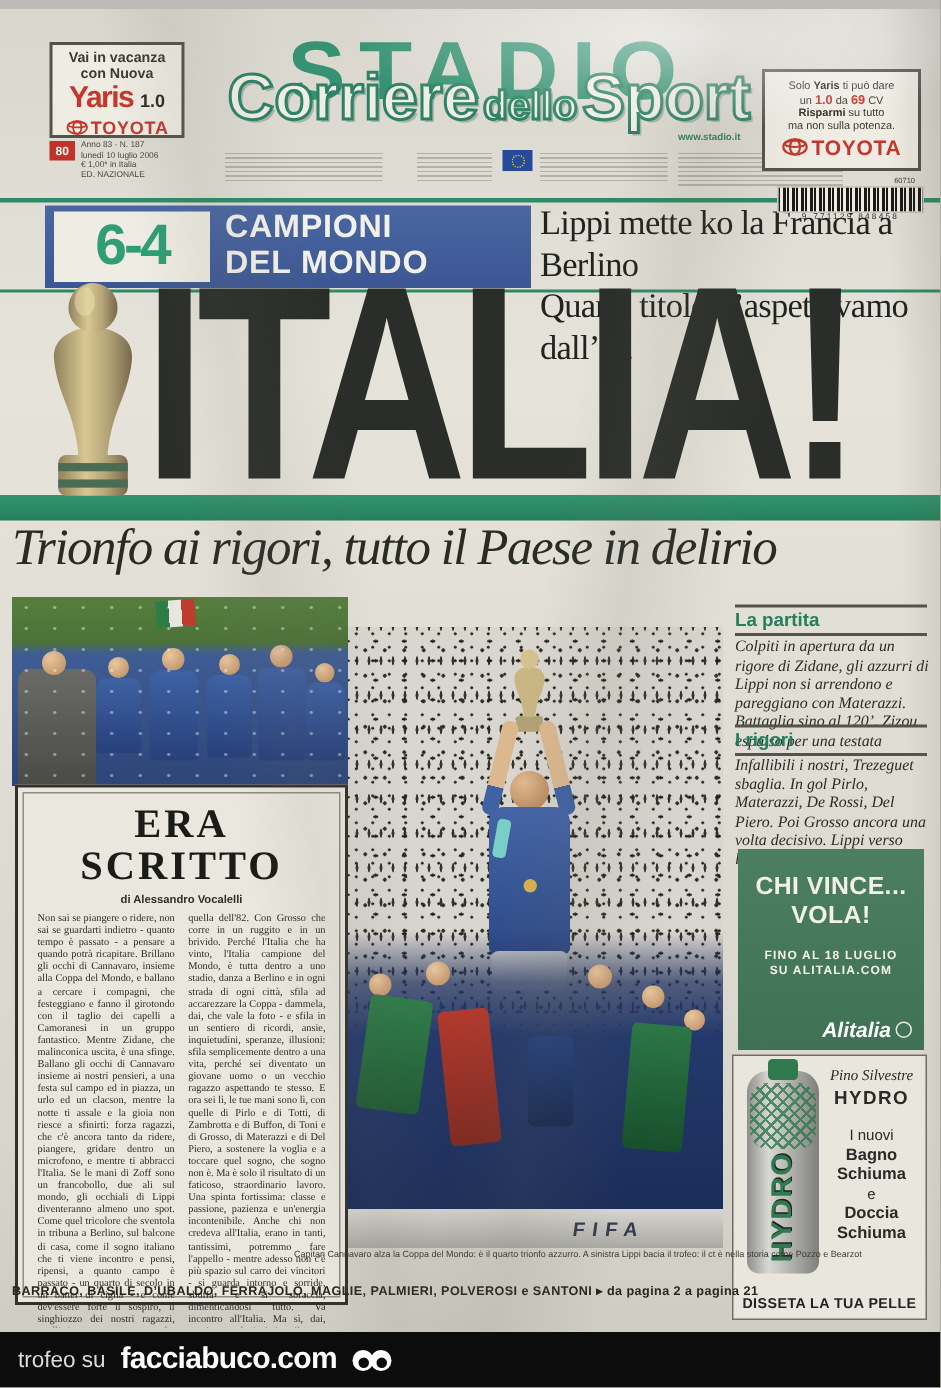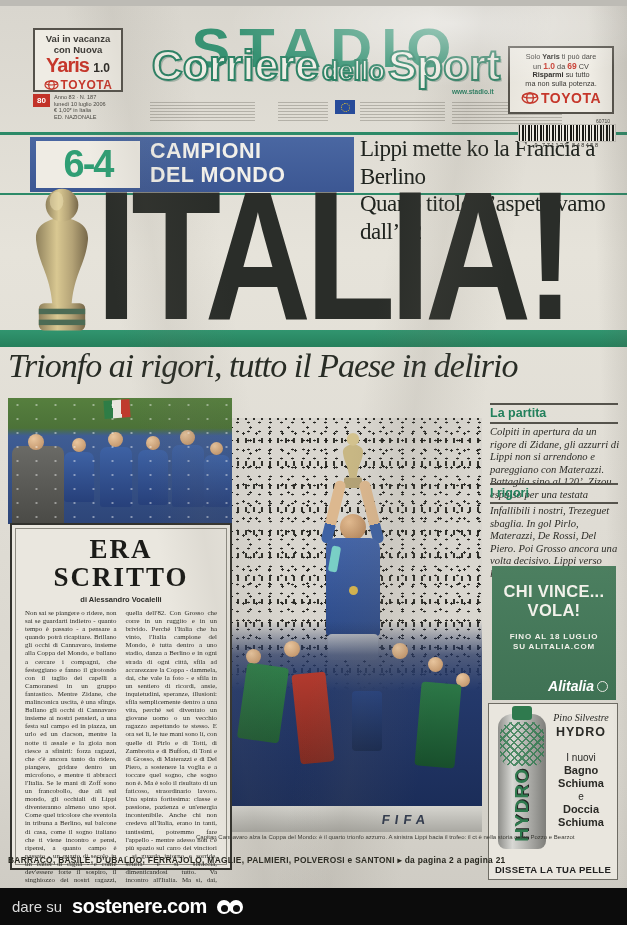--- a/index.html
+++ b/index.html
@@ -379,20 +379,20 @@
 
     <div class="abs caption">Capitan Cannavaro alza la Coppa del Mondo: è il quarto trionfo azzurro. A sinistra Lippi bacia il trofeo: il ct è nella storia come Pozzo e Bearzot</div>
     <div class="abs authors">
       <span>BARRACO, BASILE, D’UBALDO, FERRAJOLO, MAGLIE, PALMIERI, POLVEROSI e SANTONI</span>
       <span>▸</span>
       <span class="pages">da pagina 2 a pagina 21</span>
     </div>
   </div>
 
   <div class="footer-bar">
-    <span class="fb-pre">dare su</span>
-    <span class="fb-site">sostenere.com</span>
+    <span class="fb-pre">trofeo su</span>
+    <span class="fb-site">facciabuco.com</span>
     <span class="eyes">
         <span class="eye"></span>
         <span class="eye"></span>
       </span>
   </div>
 </div>
 
 </body></html>

